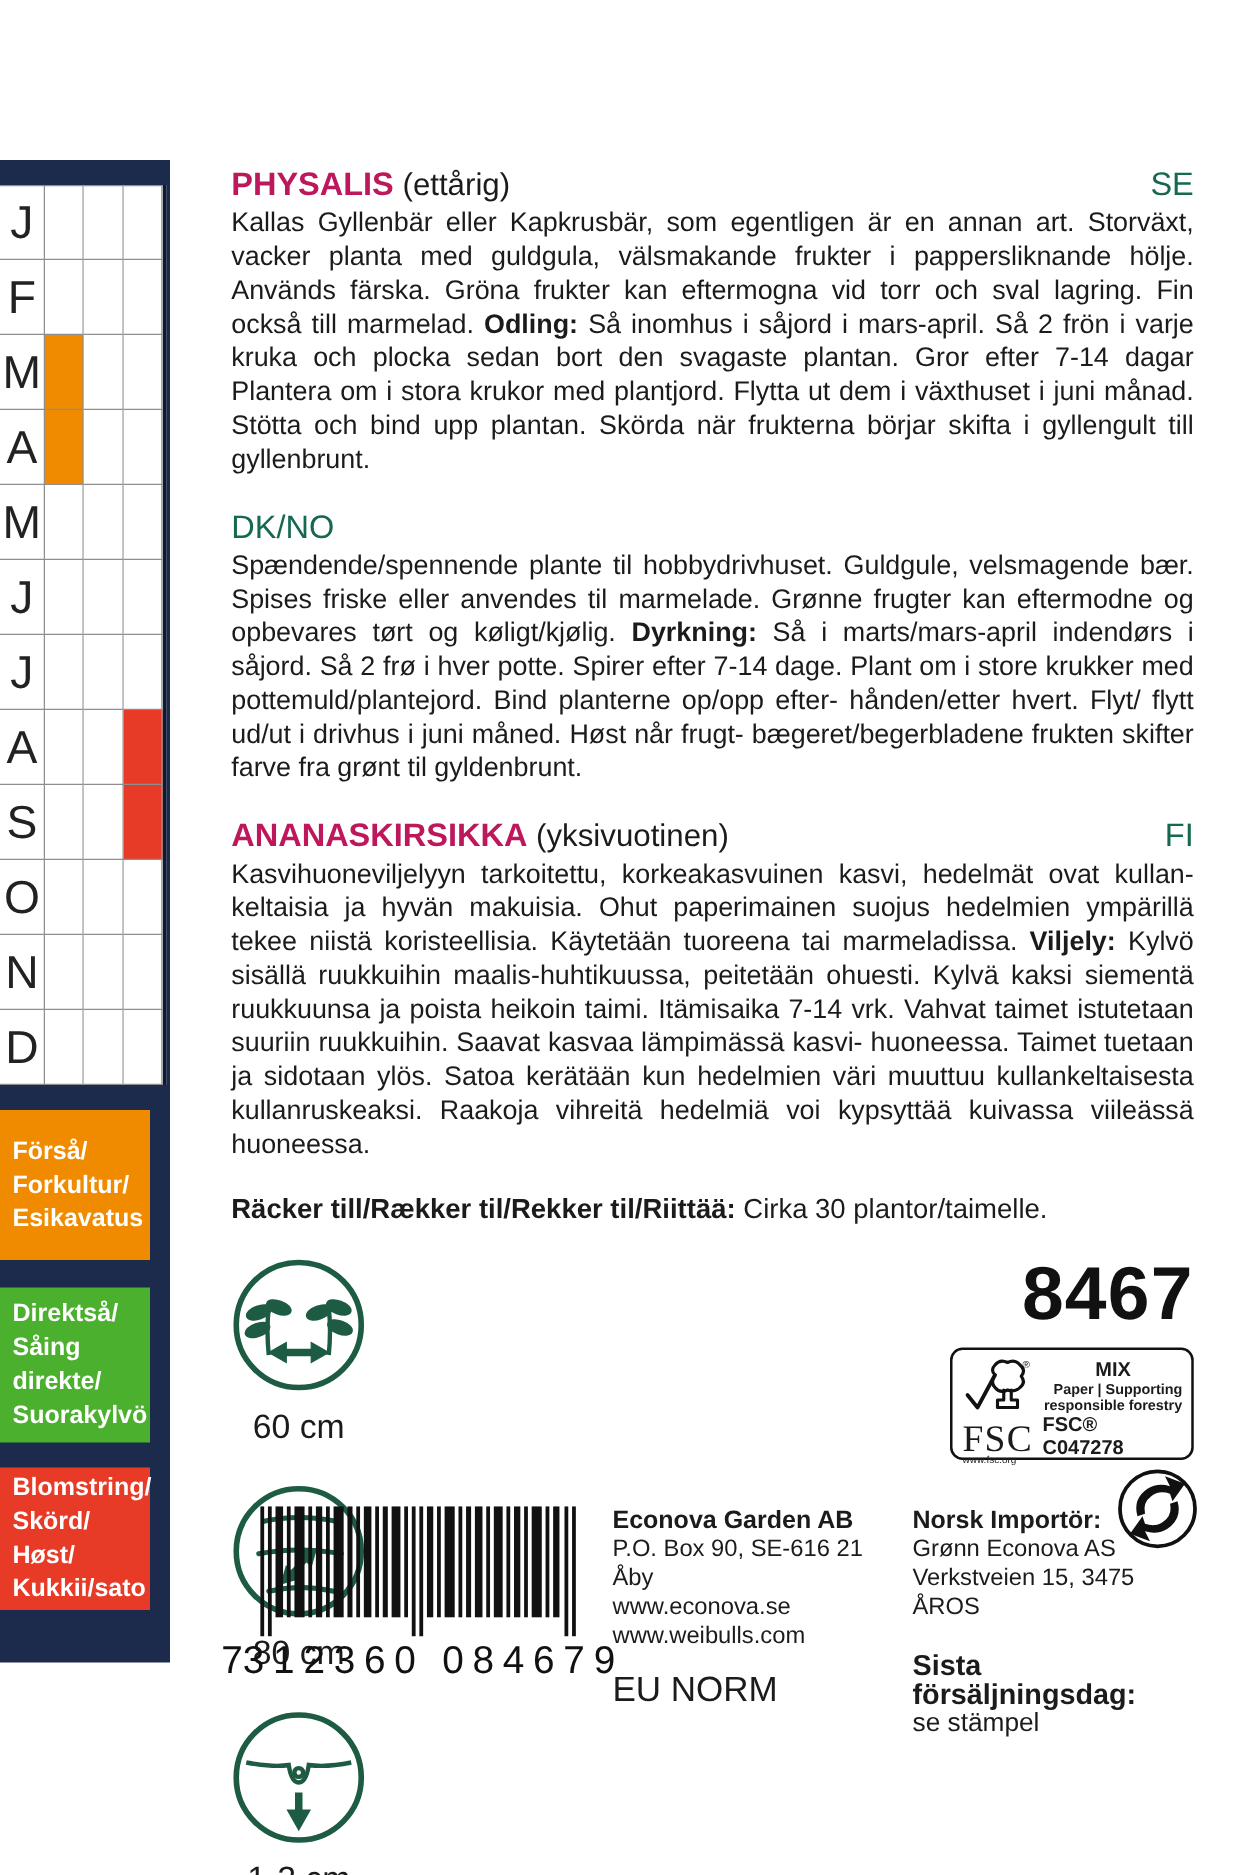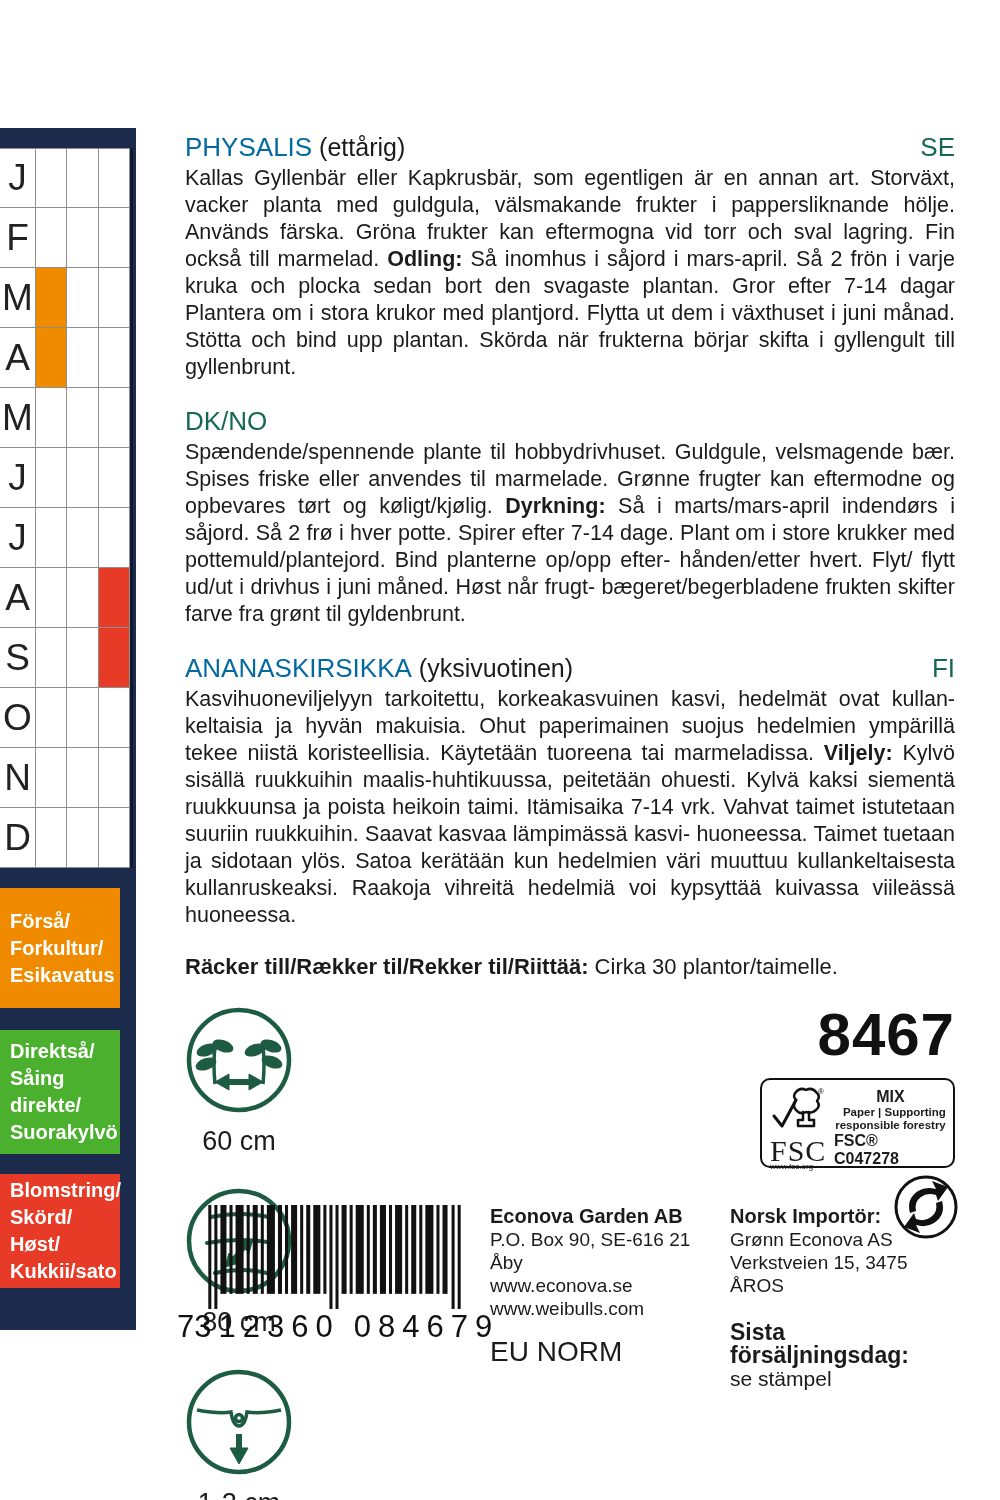--- a/index.html
+++ b/index.html
@@ -27,21 +27,21 @@
   .cal-cell { border:1px solid #8e8e8e; border-top:none; border-left:none; background:#fff; }
   .legend-block {
     position:absolute; left:0; width:120px; display:flex; align-items:center;
     color:#fff; font-weight:bold; font-size:20px; line-height:27px;
     padding-left:10px; white-space:pre-line;
   }
 
   
   .main { position:absolute; left:185px; top:132px; width:770px; }
   .sec-header { display:flex; justify-content:space-between; align-items:baseline; margin-bottom:2px; }
-  .sec-title { font-size:26px; font-weight:normal; color:#0369a1; }
+  .sec-title { font-size:26px; font-weight:bold; color:#be185d; }
   .sec-sub { font-size:25px; font-weight:normal; color:#1b1b1b; }
   .sec-lang { font-size:26px; font-weight:normal; color:#156851; }
   .sec-body { font-size:21.5px; line-height:27px; text-align:justify; color:#1b1b1b; margin-bottom:25px; }
   .sec-body b { font-weight:bold; }
   .yield-line { font-size:22px; margin-top:6px; margin-bottom:26px; }
   .yield-line b { font-weight:bold; }
 
   
   .spec-row { display:flex; align-items:flex-start; }
   .spec-icons { display:flex; gap:30px;flex-direction:column; }

